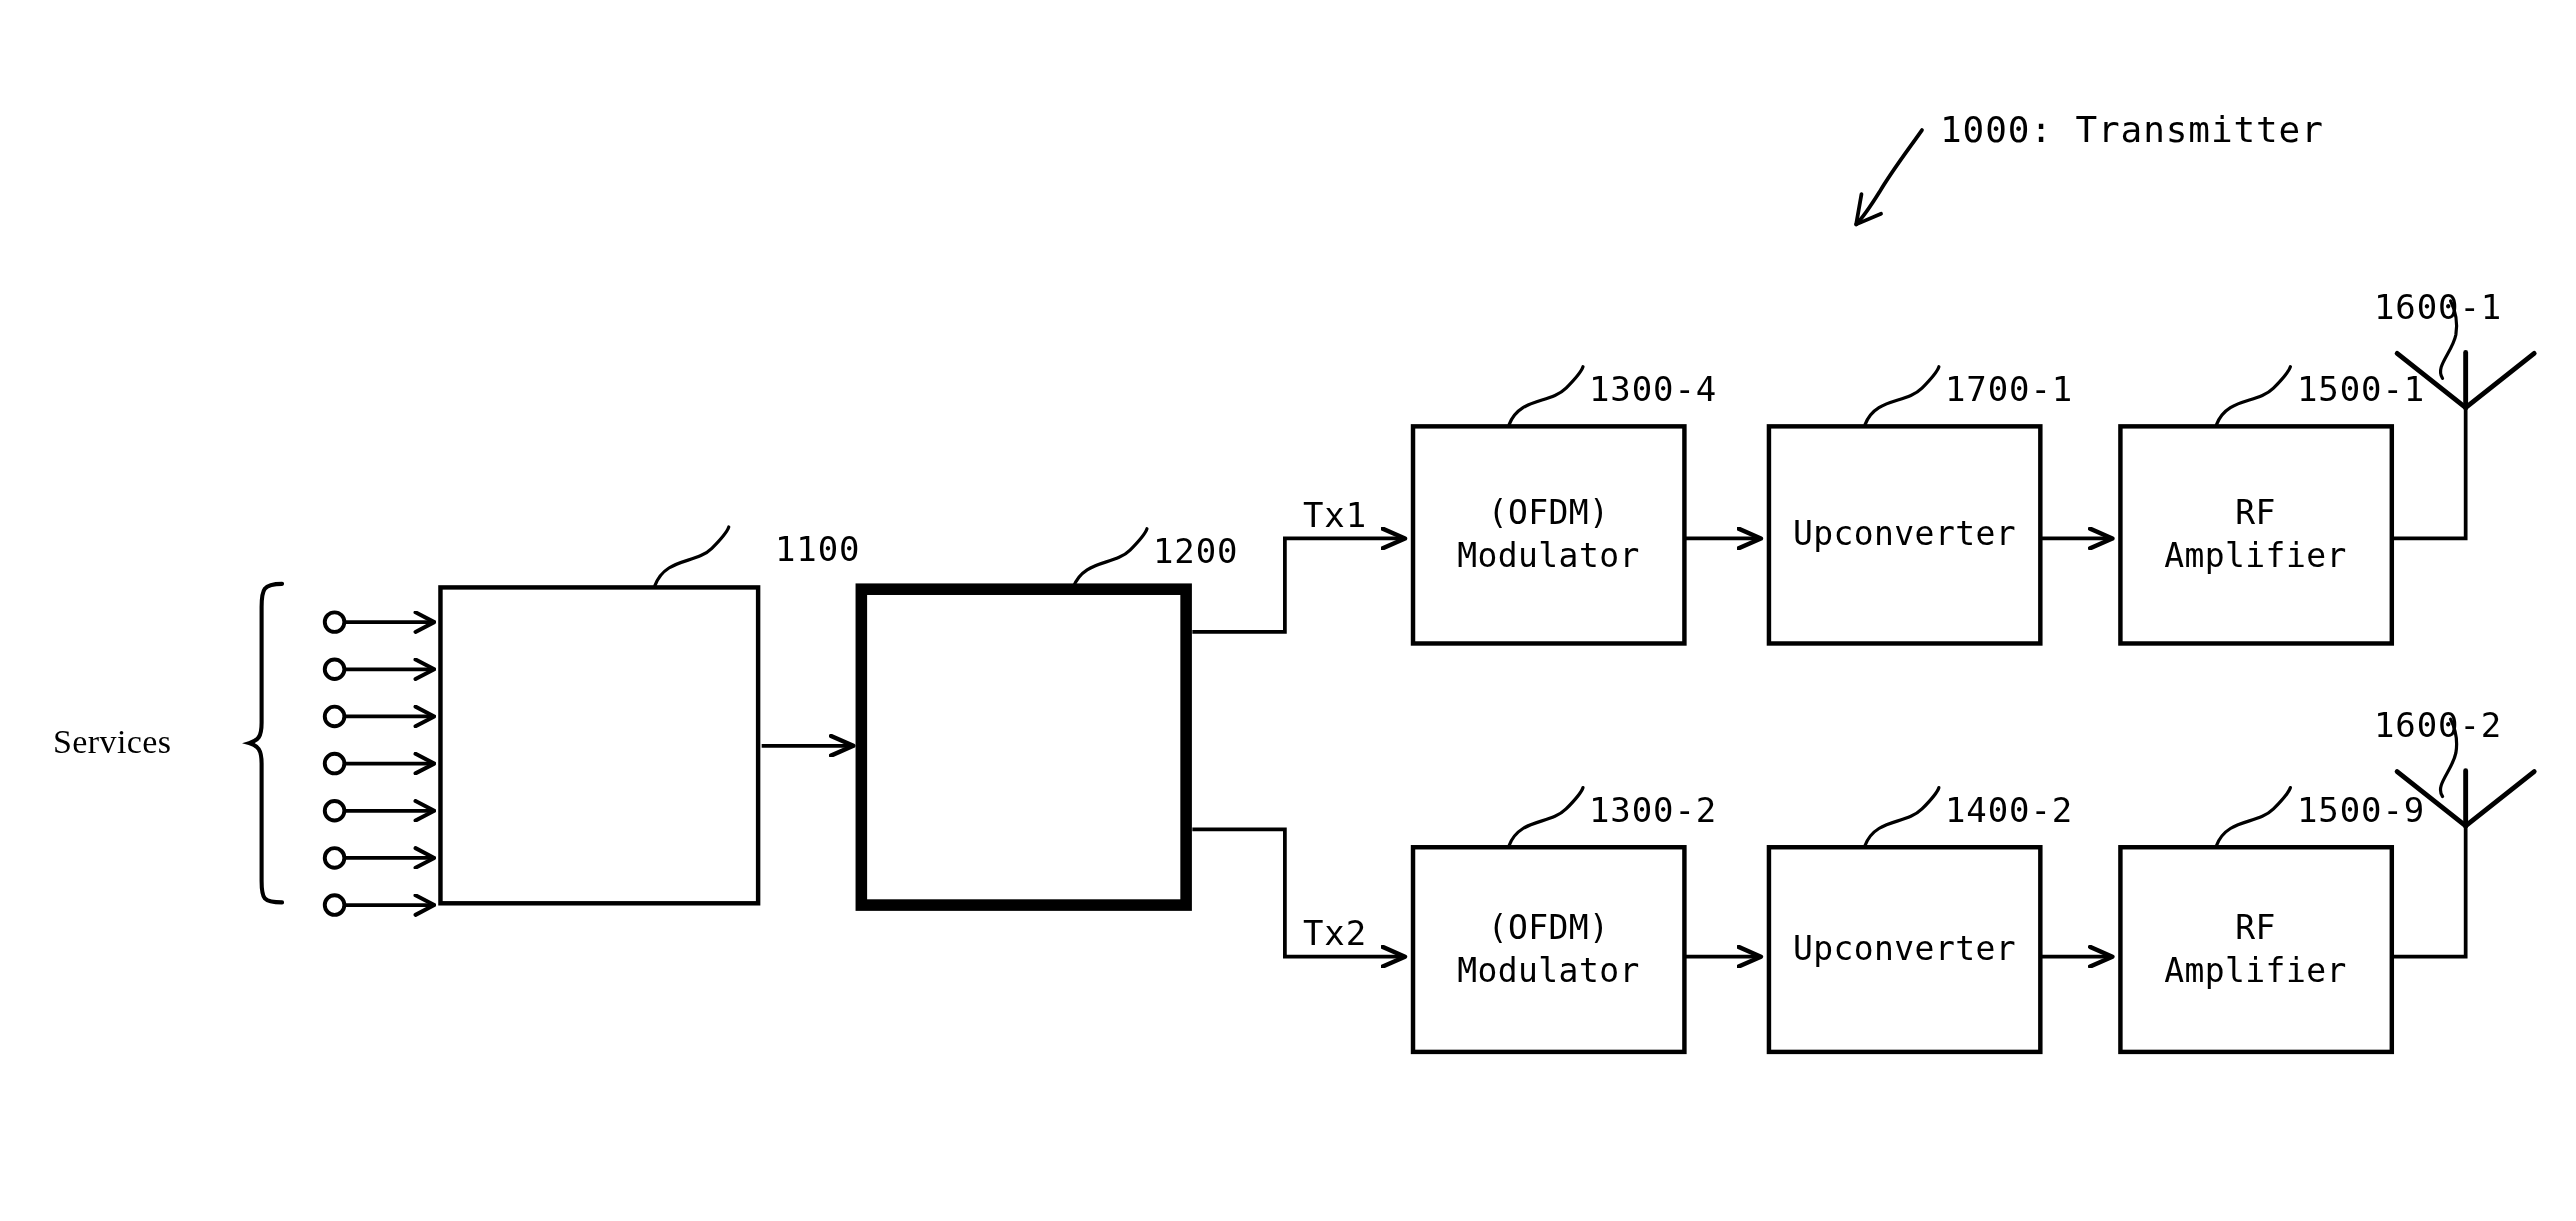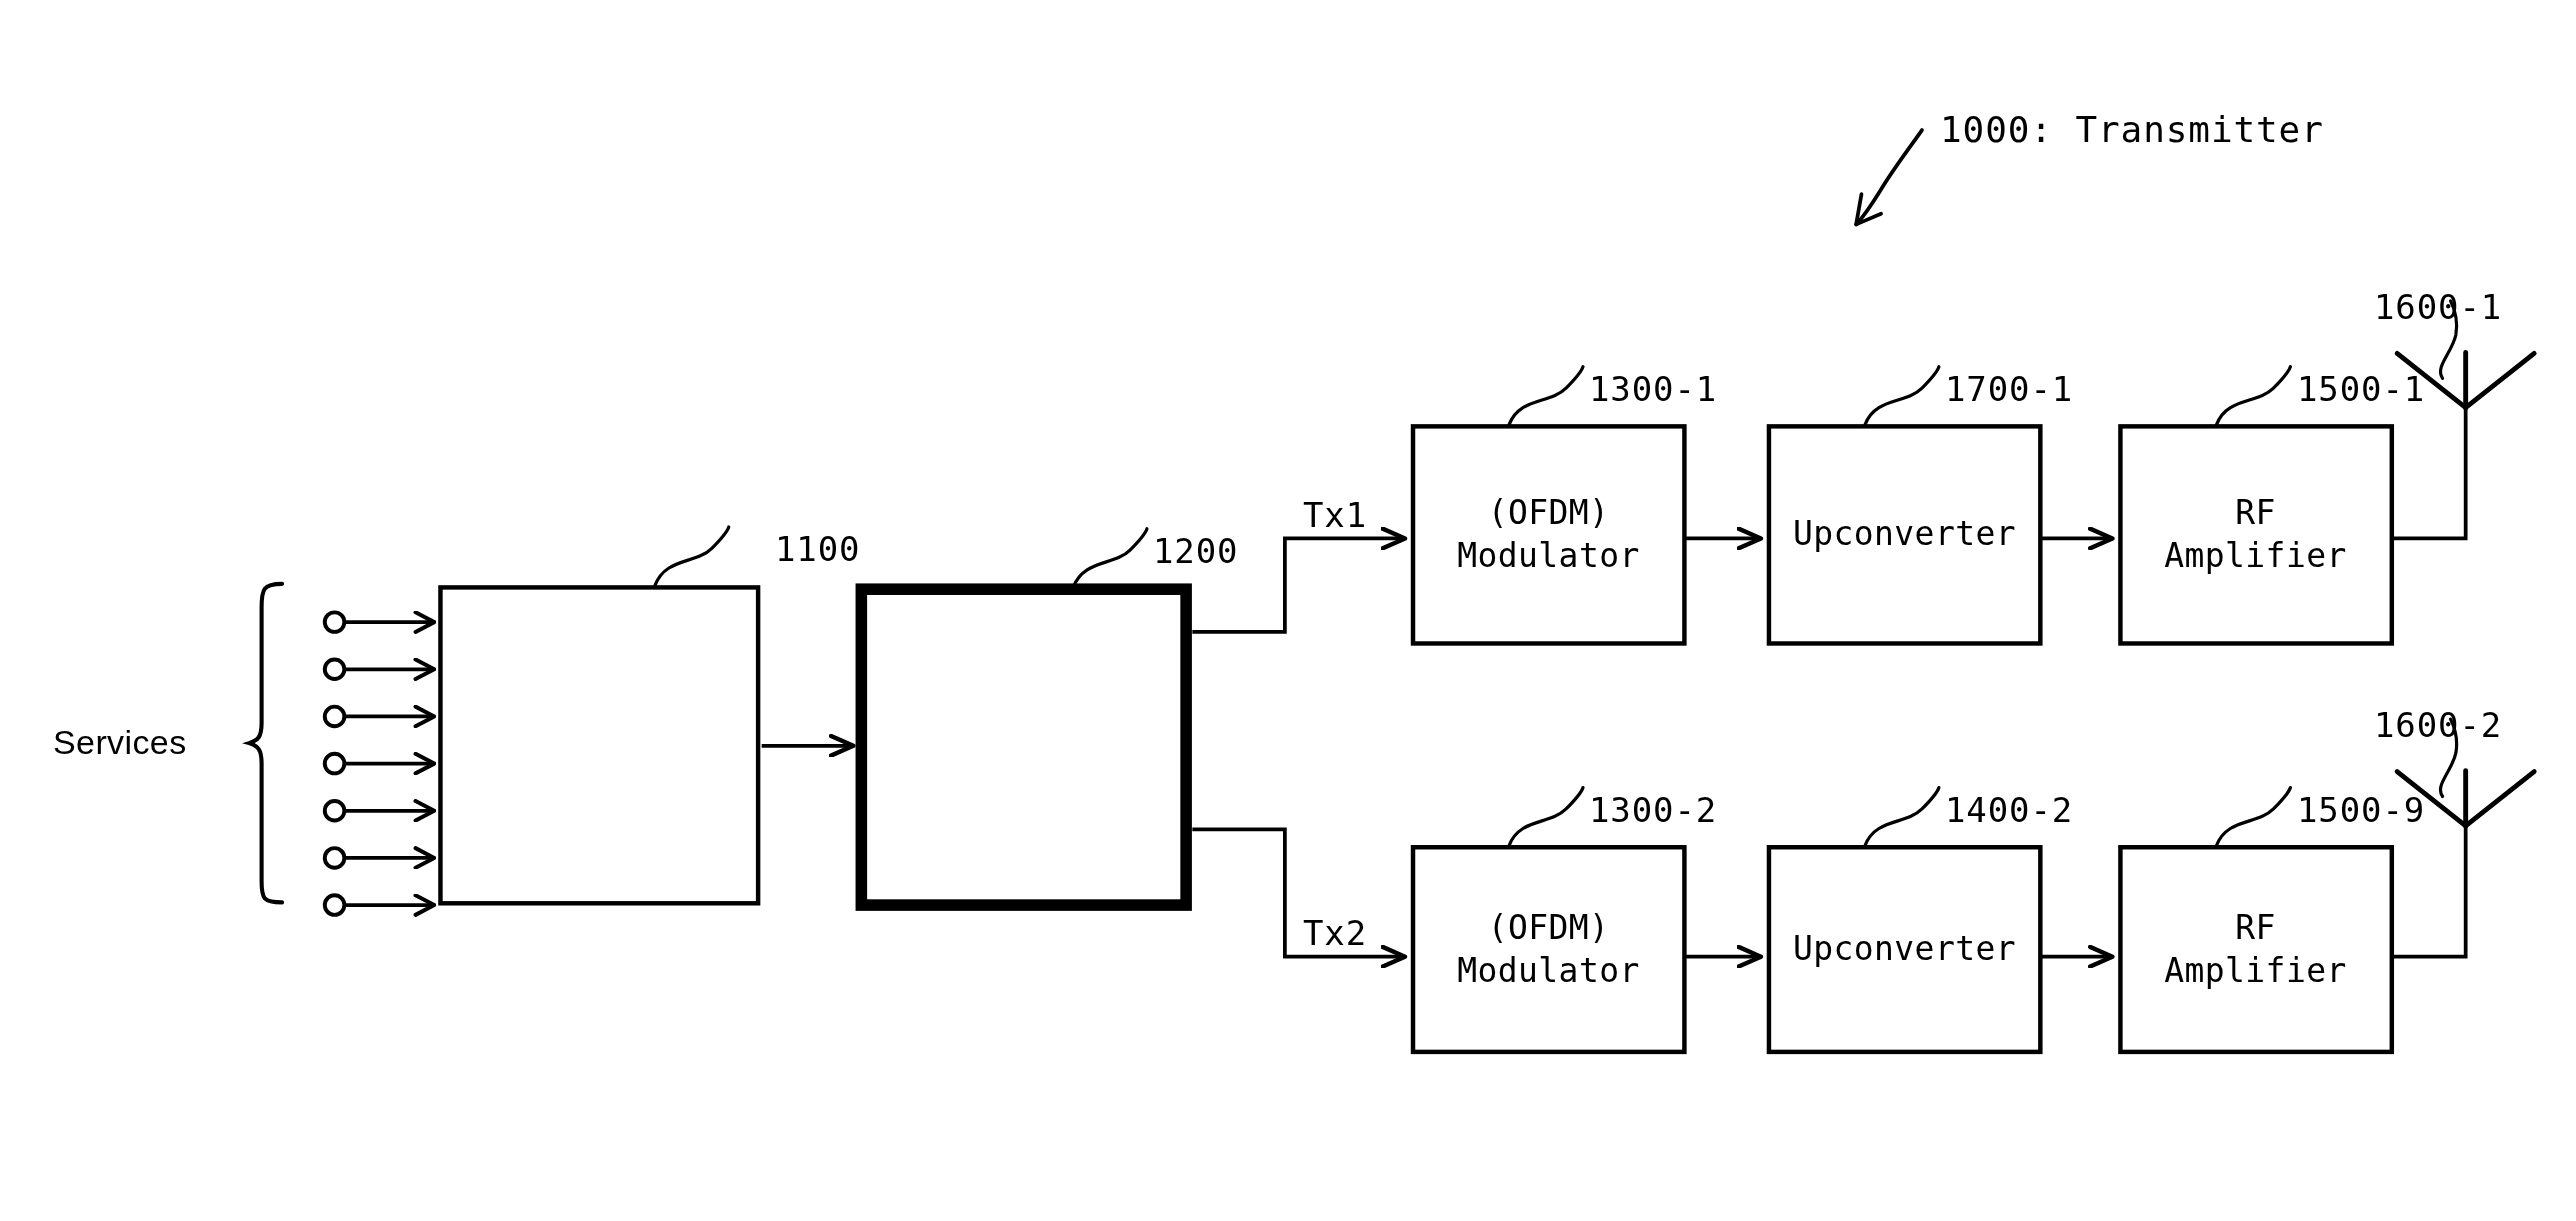--- a/index.html
+++ b/index.html
@@ -51,21 +51,21 @@
   .sig-label {
     position: absolute;
     font-family: "DejaVu Sans Mono", monospace;
     font-size: 34px;
     color: #000000;
     white-space: pre;
     letter-spacing: 0.9px;
   }
   .services-label {
     position: absolute;
-    font-family: Liberation Sans, sans-serif;
+    font-family: Liberation Serif, serif;
     font-size: 34px;
     color: #000000;
     white-space: pre;
     letter-spacing: 0.4px;
   }
   .title-label {
     position: absolute;
     font-family: "DejaVu Sans Mono", monospace;
     font-size: 36px;
     color: #000000;
@@ -187,21 +187,21 @@
   <div class="services-label" style="left:53px; top:723px;">Services</div>
 
   <div class="ref-num" style="left:735px; top:529px;margin-left:40px;">1100</div>
 
   <div class="ref-num" style="left:1153px; top:531px;">1200</div>
 
   <div class="blk-label" style="left:1413px; top:426px; width:271px; height:217px;">
     <span>(OFDM)</span>
     <span>Modulator</span>
   </div>
-  <div class="ref-num" style="left:1589px; top:369px;">1300-1</div>
+  <div class="ref-num" style="left:1589px; top:369px;">1300-4</div>
 
   <div class="blk-label" style="left:1769px; top:426px; width:271px; height:217px;">
     <span>Upconverter</span>
   </div>
   <div class="ref-num" style="left:1945px; top:369px;">1700-1</div>
 
   <div class="blk-label" style="left:2120px; top:426px; width:271px; height:217px;">
     <span>RF</span>
     <span>Amplifier</span>
   </div>

